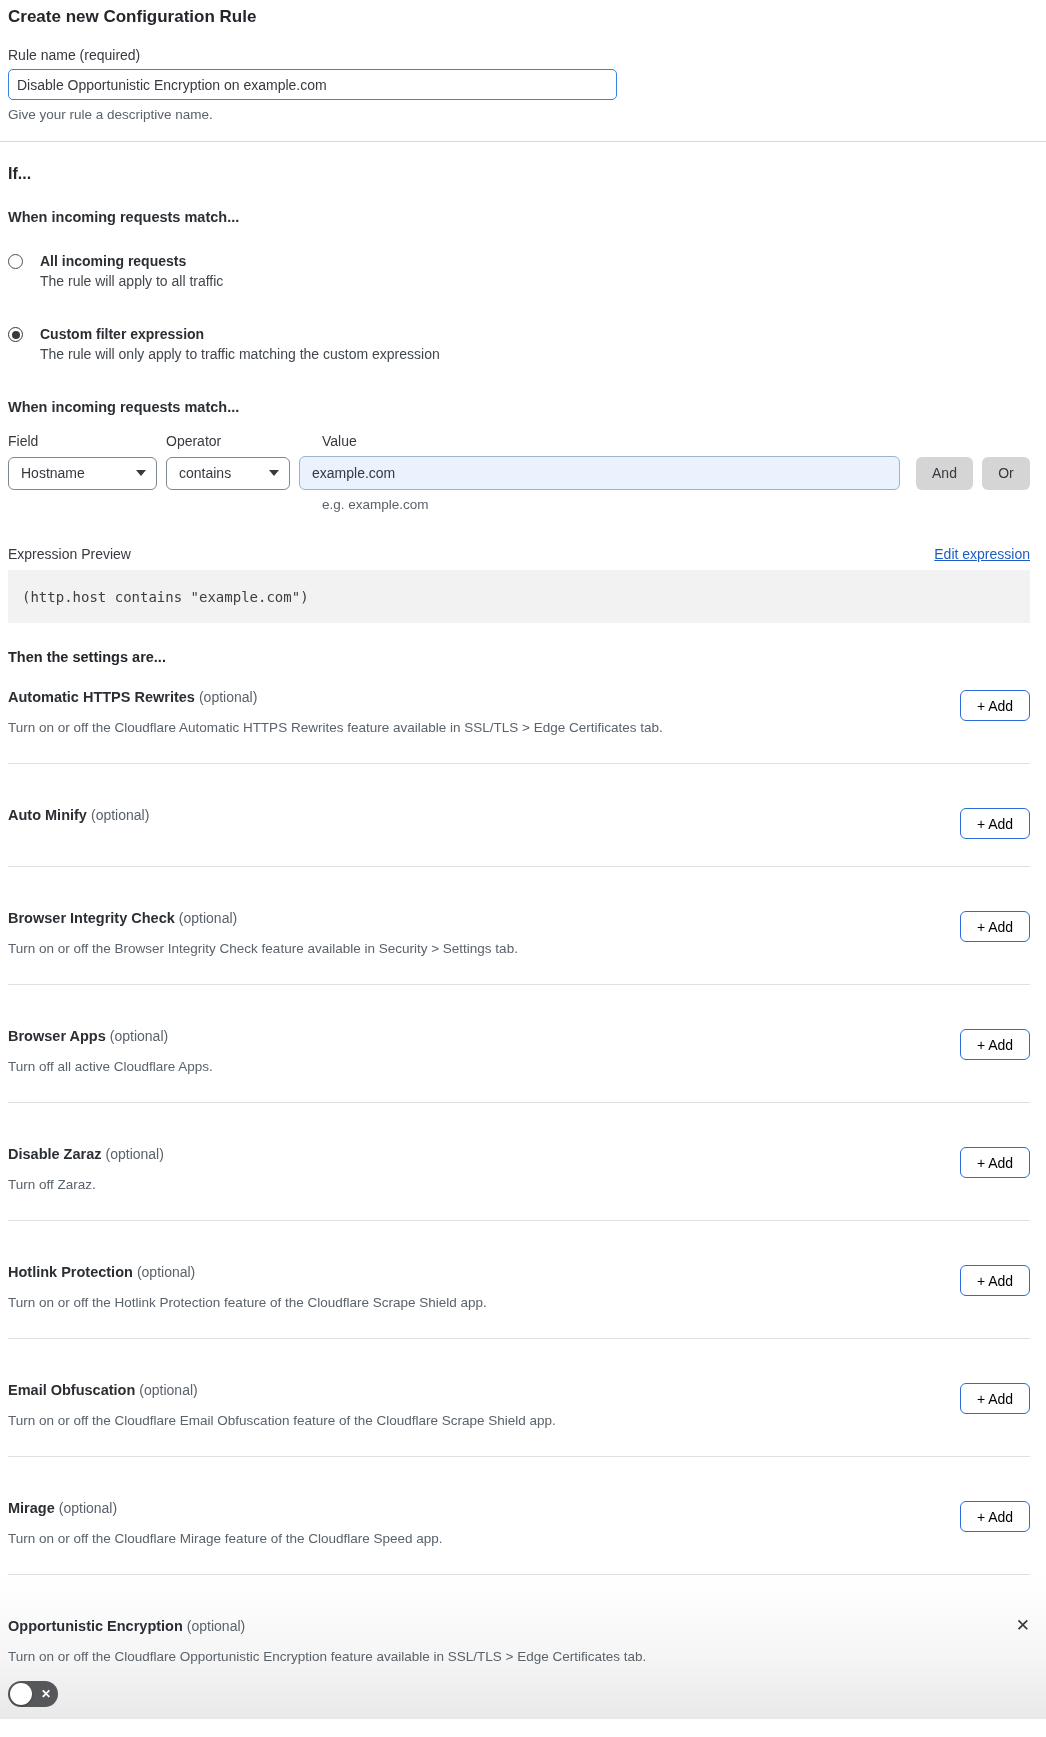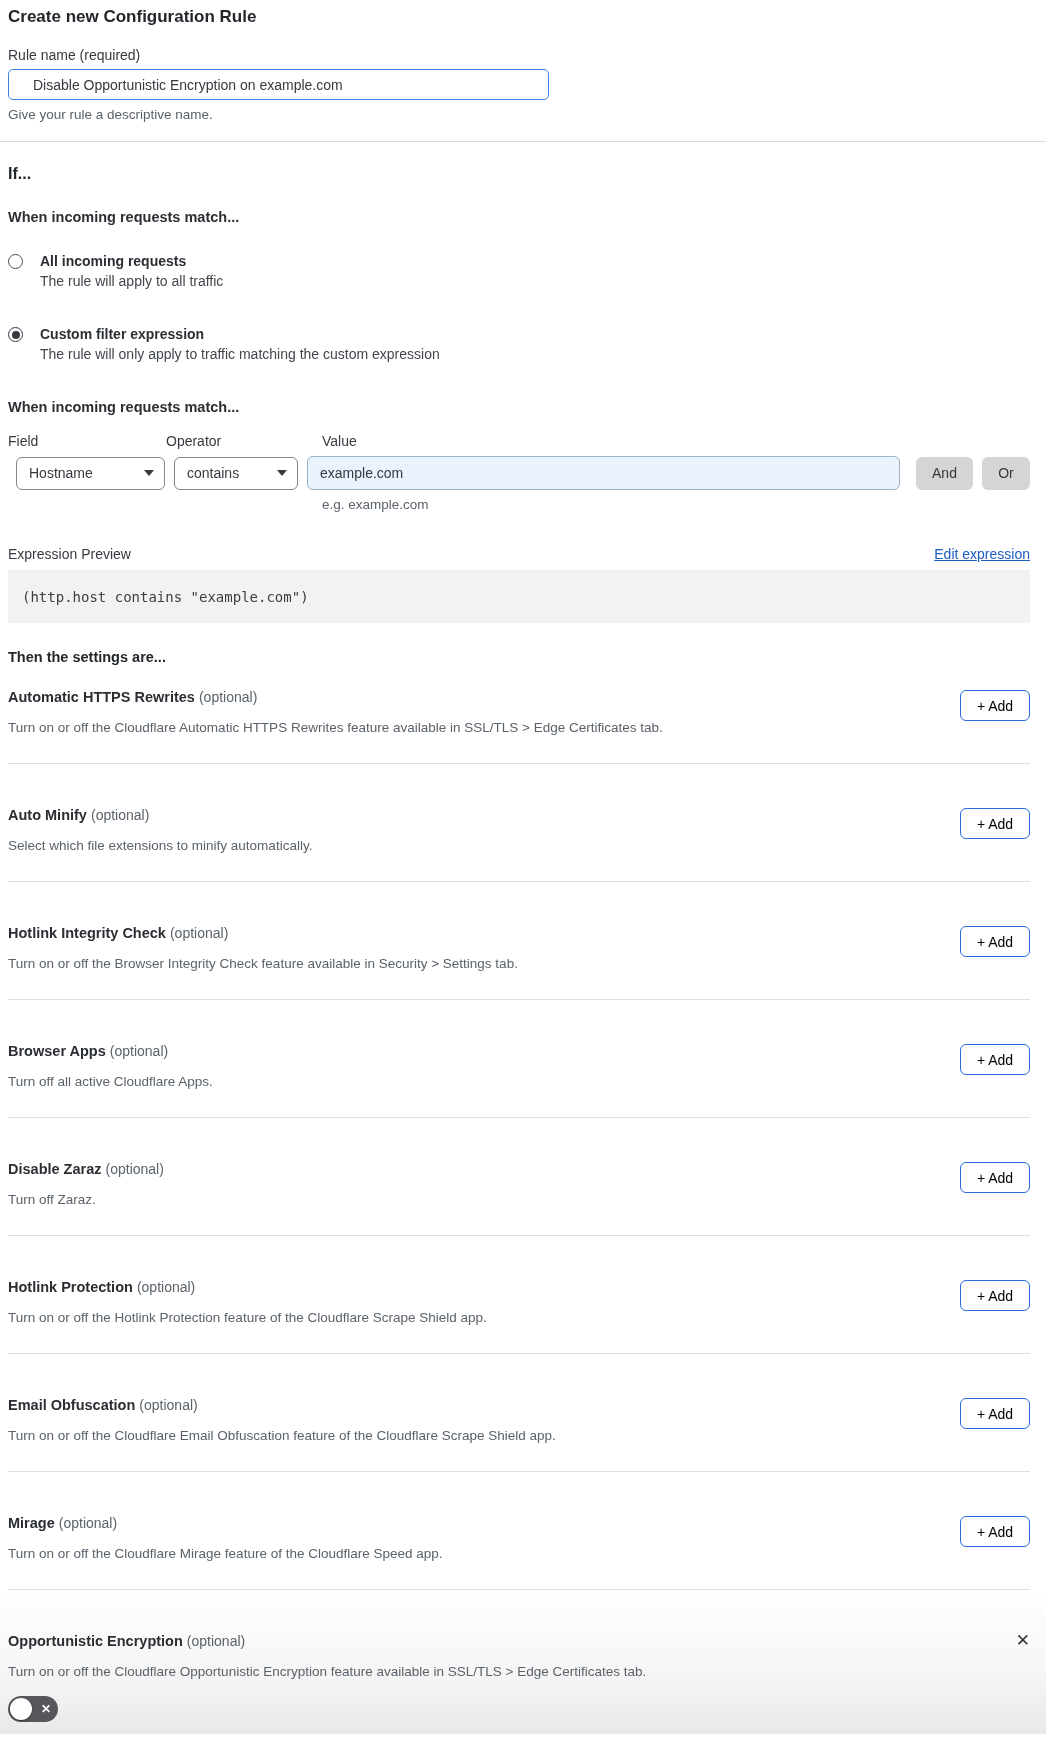--- a/index.html
+++ b/index.html
@@ -11,23 +11,23 @@
     font-family: "Liberation Sans", sans-serif;
     color: #36393f;
     -webkit-font-smoothing: antialiased;
   }
 
   h1.page-title { font-size: 17px; font-weight: 700; color: #23272b; line-height: 24px; margin: 5px 0 0; }
 
   .field-label { display: block; font-size: 14px; line-height: 16px; color: #36393f; }
   .rule-name-label { margin-top: 18px; }
   .rule-name-input {
-    display: block; width: 541px; height: 31px; margin-top: 6px;
+    display: block; width: 609px; height: 31px; margin-top: 6px;
     border: 1.5px solid #3684dd; border-radius: 5px; outline: none;
-    padding: 0 24px; font-size: 14px; color: #36393f;
+    padding: 0 8px; font-size: 14px; color: #36393f;
     font-family: "Liberation Sans", sans-serif; background: #fff;
   }
   .help-text { font-size: 13.5px; line-height: 16px; color: #5a626b; margin-top: 7px; }
 
   .divider { border: none; border-top: 1px solid #d9d9d9; margin: 18px -16px 0 -8px; }
 
   h2.if-heading { font-size: 16px; font-weight: 700; color: #23272b; line-height: 20px; margin: 22px 0 0; }
   h3.sub-heading { font-size: 14.5px; font-weight: 700; color: #2b2f34; line-height: 18px; margin: 24px 0 0; }
   h3.sub-heading-2 { margin-top: 35px; }
 
@@ -42,21 +42,21 @@
     content: ""; position: absolute; left: 2.5px; top: 2.5px; right: 2.5px; bottom: 2.5px;
     border-radius: 50%; background: #36393f;
   }
   .radio-label { font-size: 14px; font-weight: 700; line-height: 17px; color: #2b2f34; }
   .radio-desc { font-size: 14px; line-height: 17px; margin-top: 3px; color: #42474d; }
 
   .builder-labels { display: flex; margin-top: 17px; font-size: 14px; line-height: 16px; align-items: flex-end; }
   .builder-labels .lbl-field { width: 158px; }
   .builder-labels .lbl-operator { width: 156px; }
 
-  .builder-row { display: flex; align-items: center; margin-top: 7px; margin-left: 8px; }
+  .builder-row { display: flex; align-items: center; margin-top: 7px; }
   .select-control {
     height: 33px; border: 1px solid #7e868e; border-radius: 6px; background: #fff;
     display: flex; align-items: center; justify-content: space-between;
     padding: 0 10px 0 12px; font-size: 14px; color: #36393f; cursor: pointer;
   }
   .select-field { width: 149px; }
   .select-operator { width: 124px; margin-left: 9px; }
   .caret { width: 0; height: 0; border-left: 5px solid transparent; border-right: 5px solid transparent; border-top: 6px solid #36393f; }
   .value-input {
     flex: 1; min-width: 0; height: 33px; margin-left: 9px;
@@ -184,28 +184,27 @@
   <div class="setting-info">
     <div class="setting-title"><span>Automatic HTTPS Rewrites</span> <span class="optional">(optional)</span></div>
     <div class="setting-desc">Turn on or off the Cloudflare Automatic HTTPS Rewrites feature available in SSL/TLS &gt; Edge Certificates tab.</div>
   </div>
   <button class="add-btn">+ Add</button>
 </div>
 
 <div class="setting">
   <div class="setting-info">
     <div class="setting-title"><span>Auto Minify</span> <span class="optional">(optional)</span></div>
-    <div class="setting-desc">Select which file extensions to minify automatically.</div>
-  </div>
-  <button class="add-btn">+ Add</button>
-</div>
-
-<div class="setting">
-  <div class="setting-info">
-    <div class="setting-title"><span>Hotlink Integrity Check</span> <span class="optional">(optional)</span></div>
+  </div>
+  <button class="add-btn">+ Add</button>
+</div>
+
+<div class="setting">
+  <div class="setting-info">
+    <div class="setting-title"><span>Browser Integrity Check</span> <span class="optional">(optional)</span></div>
     <div class="setting-desc">Turn on or off the Browser Integrity Check feature available in Security &gt; Settings tab.</div>
   </div>
   <button class="add-btn">+ Add</button>
 </div>
 
 <div class="setting">
   <div class="setting-info">
     <div class="setting-title"><span>Browser Apps</span> <span class="optional">(optional)</span></div>
     <div class="setting-desc">Turn off all active Cloudflare Apps.</div>
   </div>

